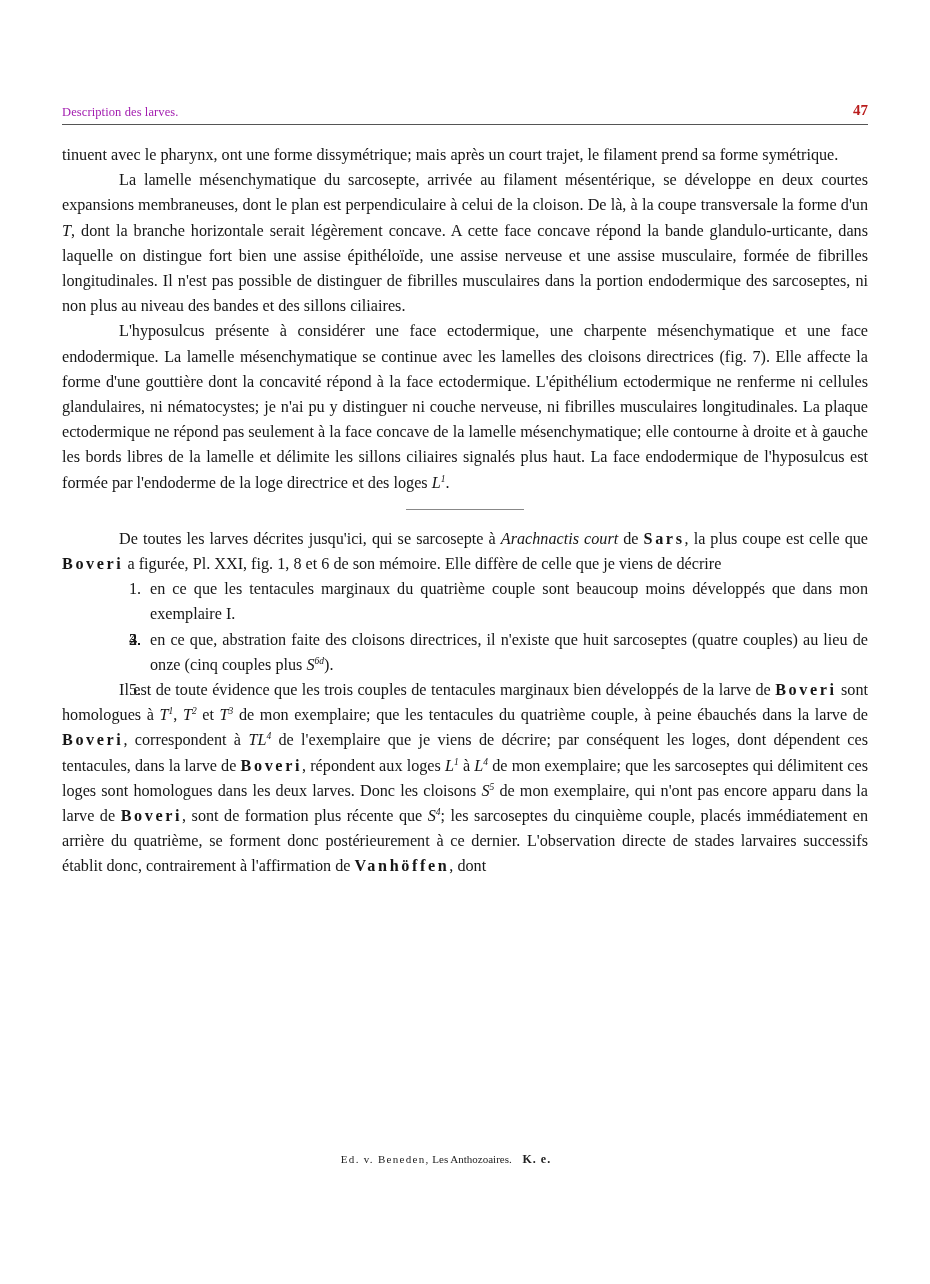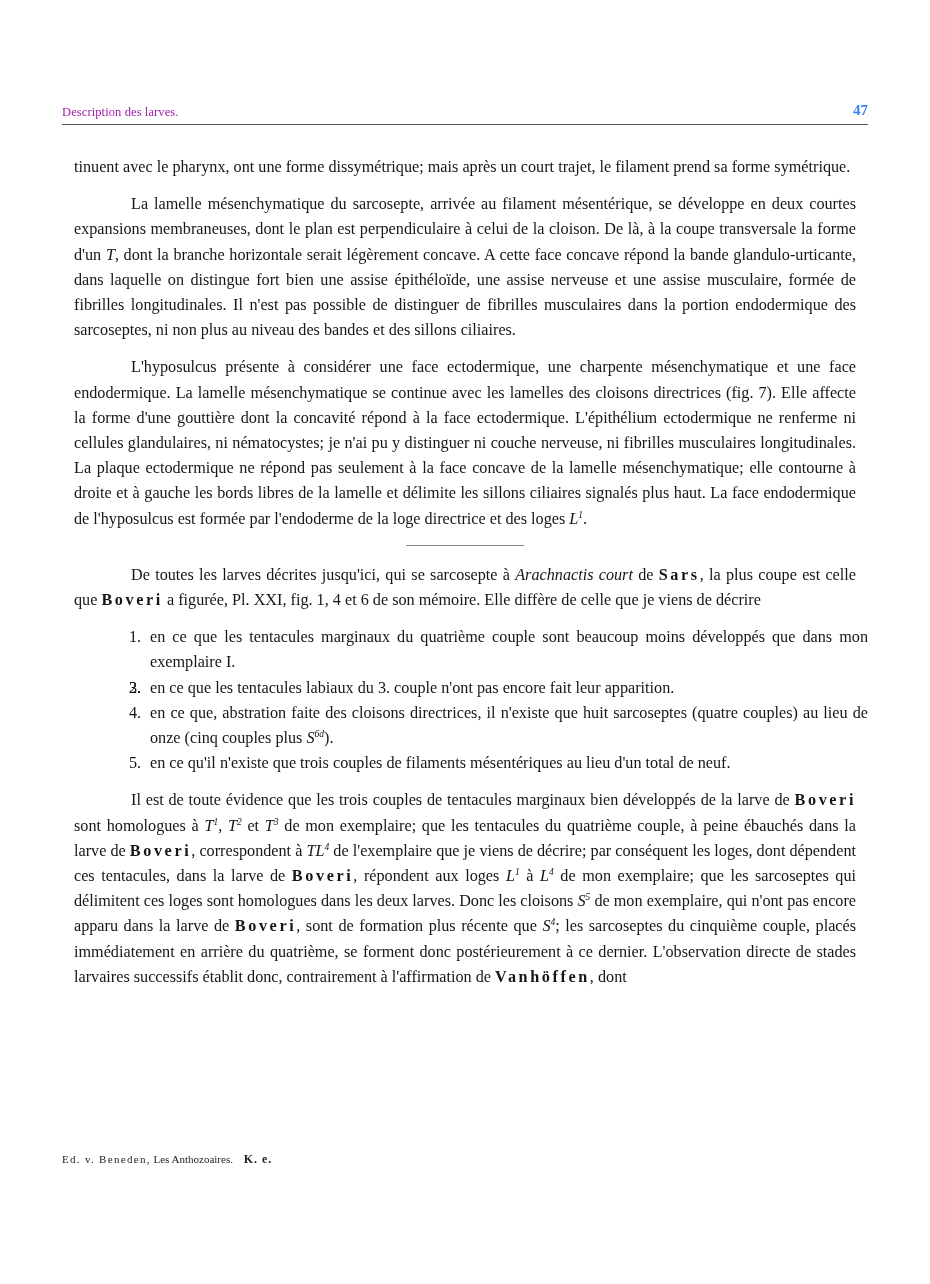--- a/index.html
+++ b/index.html
@@ -10,42 +10,42 @@
   }
   .header {
     position: absolute; left: 62px; top: 100px; width: 806px; height: 24px;
     border-bottom: 1.3px solid #555;
   }
   .running-title {
     position: absolute; left: 0; right: 0; top: 5px; text-align: left;
     font-size: 12.5px; letter-spacing: 0.1px; color: #a21caf;
   }
   .page-number {
-    position: absolute; right: 0; top: 2px; font-size: 15px; font-weight: bold; color: #3b82f6;
+    position: absolute; right: 0; top: 2px; font-size: 15px; font-weight: bold; color: #b91c1c;
   }
   .body-text {
     position: absolute; left: 62px; top: 143px; width: 806px;
     font-size: 16.2px; line-height: 25.2px; text-align: justify;
   }
-  .body-text p { margin: 12px; }
+  .body-text p { margin: 0; }
   .indent { text-indent: 57px; }
   .sep {
     width: 118px; height: 0; border-top: 1px solid #888;
     margin: 13px auto 17px auto;
   }
   .spaced { letter-spacing: 2.6px; font-weight: bold; }
   i { font-style: italic; }
   sup { font-size: 9.5px; line-height: 0; vertical-align: 6px; font-style: italic; }
   ol.diffs { list-style: none; margin: 0; padding: 0; }
   ol.diffs li {
     position: relative; padding-left: 88px; text-align: justify;
   }
   ol.diffs li .num { position: absolute; left: 67px; }
   .footer {
-    position: absolute; left: 62px; top: 1152px; width: 806px; text-align: left;
+    position: absolute; left: 62px; top: 1152px; width: 806px; text-align: center;
     font-size: 11px; padding-right: 38px; box-sizing: border-box; color: #222;
   }
   .footer .author { letter-spacing: 1.3px; }
   .footer .sig { font-weight: bold; font-size: 12px; margin-left: 8px; letter-spacing: 1px; }
 </style>
 </head>
 <body>
 
 <div class="header">
   <span class="running-title">Description des larves.</span>
@@ -54,28 +54,28 @@
 
 <div class="body-text">
   <p><span>tinuent avec le pharynx, ont une forme dissymétrique; mais après un court trajet, le filament prend sa forme symétrique.</span></p>
 
   <p class="indent"><span>La lamelle mésenchymatique du sarcosepte, arrivée au filament mésentérique, se développe en deux courtes expansions membraneuses, dont le plan est perpendiculaire à celui de la cloison. De là, à la coupe transversale la forme d'un </span><i>T</i><span>, dont la branche horizontale serait légèrement concave.  A cette face concave répond la bande glandulo-urticante, dans laquelle on distingue fort bien une assise épithéloïde, une assise nerveuse et une assise musculaire, formée de fibrilles longitudinales.  Il n'est pas possible de distinguer de fibrilles musculaires dans la portion endodermique des sarcoseptes, ni non plus au niveau des bandes et des sillons ciliaires.</span></p>
 
   <p class="indent"><span>L'hyposulcus présente à considérer une face ectodermique, une charpente mésenchymatique et une face endodermique.  La lamelle mésenchymatique se continue avec les lamelles des cloisons directrices (fig. 7).  Elle affecte la forme d'une gouttière dont la concavité répond à la face ectodermique.  L'épithélium ectodermique ne renferme ni cellules glandulaires, ni nématocystes; je n'ai pu y distinguer ni couche nerveuse, ni fibrilles musculaires longitudinales.  La plaque ectodermique ne répond pas seulement à la face concave de la lamelle mésenchymatique; elle contourne à droite et à gauche les bords libres de la lamelle et délimite les sillons ciliaires signalés plus haut.  La face endodermique de l'hyposulcus est formée par l'endoderme de la loge directrice et des loges </span><i>L</i><sup>1</sup><span>.</span></p>
 
   <div class="sep"></div>
 
-  <p class="indent"><span>De toutes les larves décrites jusqu'ici, qui se sarcosepte à </span><i>Arachnactis court</i><span> de </span><span class="spaced">Sars</span><span>, la plus coupe est celle que </span><span class="spaced">Boveri</span><span> a figurée, Pl. XXI, fig. 1, 4 et 6 de son mémoire.  Elle diffère de celle que je viens de décrire</span></p>
+  <p class="indent"><span>De toutes les larves décrites jusqu'ici, qui se sarcosepte à </span><i>Arachnactis court</i><span> de </span><span class="spaced">Sars</span><span>, la plus coupe est celle que </span><span class="spaced">Boveri</span><span> a figurée, Pl. XXI, fig. 1, 8 et 6 de son mémoire.  Elle diffère de celle que je viens de décrire</span></p>
 
   <ol class="diffs">
     <li><span class="num">1.</span><span>en ce que les tentacules marginaux du quatrième couple sont beaucoup moins développés que dans mon exemplaire I.</span></li>
     <li><span class="num">2.</span></li>
-    <li><span class="num">3.</span><span>en ce que les tentacules labiaux du 3. couple n'ont pas encore fait leur apparition.</span></li>
+    <li><span class="num">3.</span></li>
     <li><span class="num">4.</span><span>en ce que, abstration faite des cloisons directrices, il n'existe que huit sarcoseptes (quatre couples) au lieu de onze (cinq couples plus </span><i>S</i><sup>6d</sup><span>).</span></li>
-    <li><span class="num">5.</span><span>en ce qu'il n'existe que trois couples de filaments mésentériques au lieu d'un total de neuf.</span></li>
+    <li><span class="num">5.</span></li>
   </ol>
 
   <p class="indent"><span>Il est de toute évidence que les trois couples de tentacules marginaux bien développés de la larve de </span><span class="spaced">Boveri</span><span> sont homologues à </span><i>T</i><sup>1</sup><span>, </span><i>T</i><sup>2</sup><span> et </span><i>T</i><sup>3</sup><span> de mon exemplaire; que les tentacules du quatrième couple, à peine ébauchés dans la larve de </span><span class="spaced">Boveri</span><span>, correspondent à </span><i>TL</i><sup>4</sup><span> de l'exemplaire que je viens de décrire; par conséquent les loges, dont dépendent ces tentacules, dans la larve de </span><span class="spaced">Boveri</span><span>, répondent aux loges </span><i>L</i><sup>1</sup><span> à </span><i>L</i><sup>4</sup><span> de mon exemplaire; que les sarcoseptes qui délimitent ces loges sont homologues dans les deux larves.  Donc les cloisons </span><i>S</i><sup>5</sup><span> de mon exemplaire, qui n'ont pas encore apparu dans la larve de </span><span class="spaced">Boveri</span><span>, sont de formation plus récente que </span><i>S</i><sup>4</sup><span>; les sarcoseptes du cinquième couple, placés immédiatement en arrière du quatrième, se forment donc postérieurement à ce dernier.  L'observation directe de stades larvaires successifs établit donc, contrairement à l'affirmation de </span><span class="spaced">Vanhöffen</span><span>, dont</span></p>
 </div>
 
 <div class="footer">
   <span class="author">Ed. v. Beneden,</span>
   <span>Les Anthozoaires.</span>
   <span class="sig">K. e.</span>
 </div>

